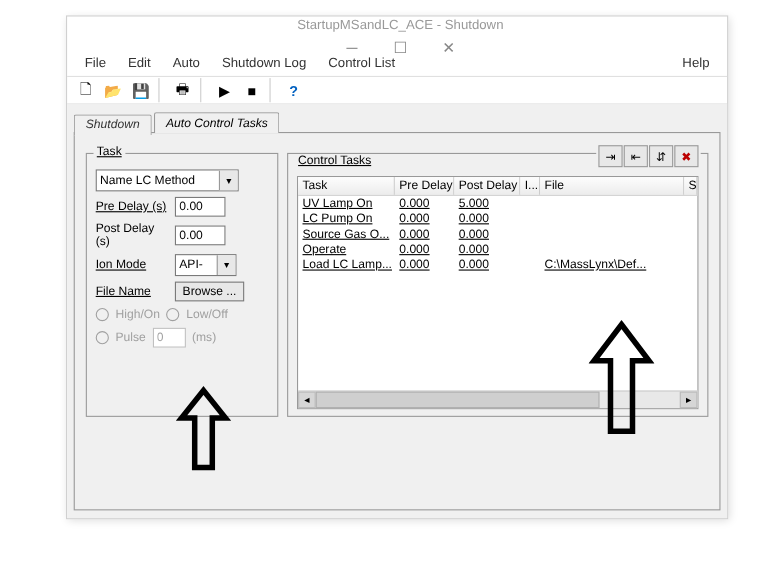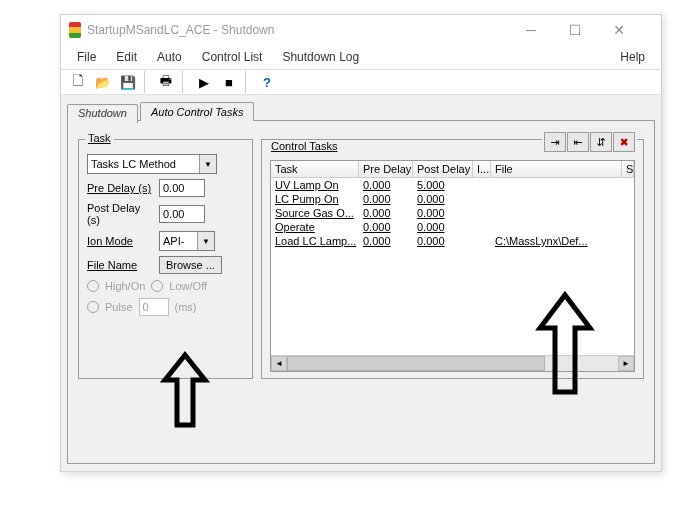--- a/index.html
+++ b/index.html
@@ -19,23 +19,24 @@
     width: 602px;
     height: 458px;
     border: 1px solid #d0d0d0;
     background: #fff;
     box-shadow: 2px 2px 8px rgba(0,0,0,0.15);
   }
   .titlebar {
     height: 30px;
     display: flex;
     align-items: center;
-    padding: 0 20px 0 8px;
+    padding: 0 2px 0 8px;
     color: #999;
     font-size: 12px;
+    flex-direction: column;
   }
   .titlebar-icon {
     width: 12px; height: 16px;
     background: linear-gradient(#e03030 0 33%, #f0c030 33% 66%, #30a030 66% 100%);
     border-radius: 2px;
     margin-right: 6px;
   }
   .title-text { flex: 1; }
   .win-ctrls { display: flex; }
   .win-btn {
@@ -269,22 +270,22 @@
       <div class="win-btn">─</div>
       <div class="win-btn">☐</div>
       <div class="win-btn">✕</div>
     </div>
   </div>
 
   <div class="menubar">
     <div class="menu-item">File</div>
     <div class="menu-item">Edit</div>
     <div class="menu-item">Auto</div>
+    <div class="menu-item">Shutdown Log</div>
     <div class="menu-item">Control List</div>
-    <div class="menu-item">Shutdown Log</div>
     <div class="menubar-spacer"></div>
     <div class="menu-item">Help</div>
   </div>
 
   <div class="toolbar">
     <div class="tb-btn">🗋</div>
     <div class="tb-btn">📂</div>
     <div class="tb-btn">💾</div>
     <div class="tb-sep"></div>
     <div class="tb-btn">🖶</div>
@@ -303,21 +304,21 @@
       <div class="tab active">Auto Control Tasks</div>
     </div>
 
     <div class="tab-panel">
 
       <div class="fieldset task-box">
         <div class="fieldset-legend" style="text-decoration:underline">Task</div>
 
         <div class="form-row">
           <div class="dropdown">
-            <span>Tasks LC Method</span>
+            <span>Name LC Method</span>
           </div>
         </div>
 
         <div class="form-row">
           <div class="form-label" style="text-decoration:underline">Pre Delay (s)</div>
           <input class="text-input" value="0.00" style="">
         </div>
 
         <div class="form-row">
           <div class="form-label">Post Delay (s)</div>

